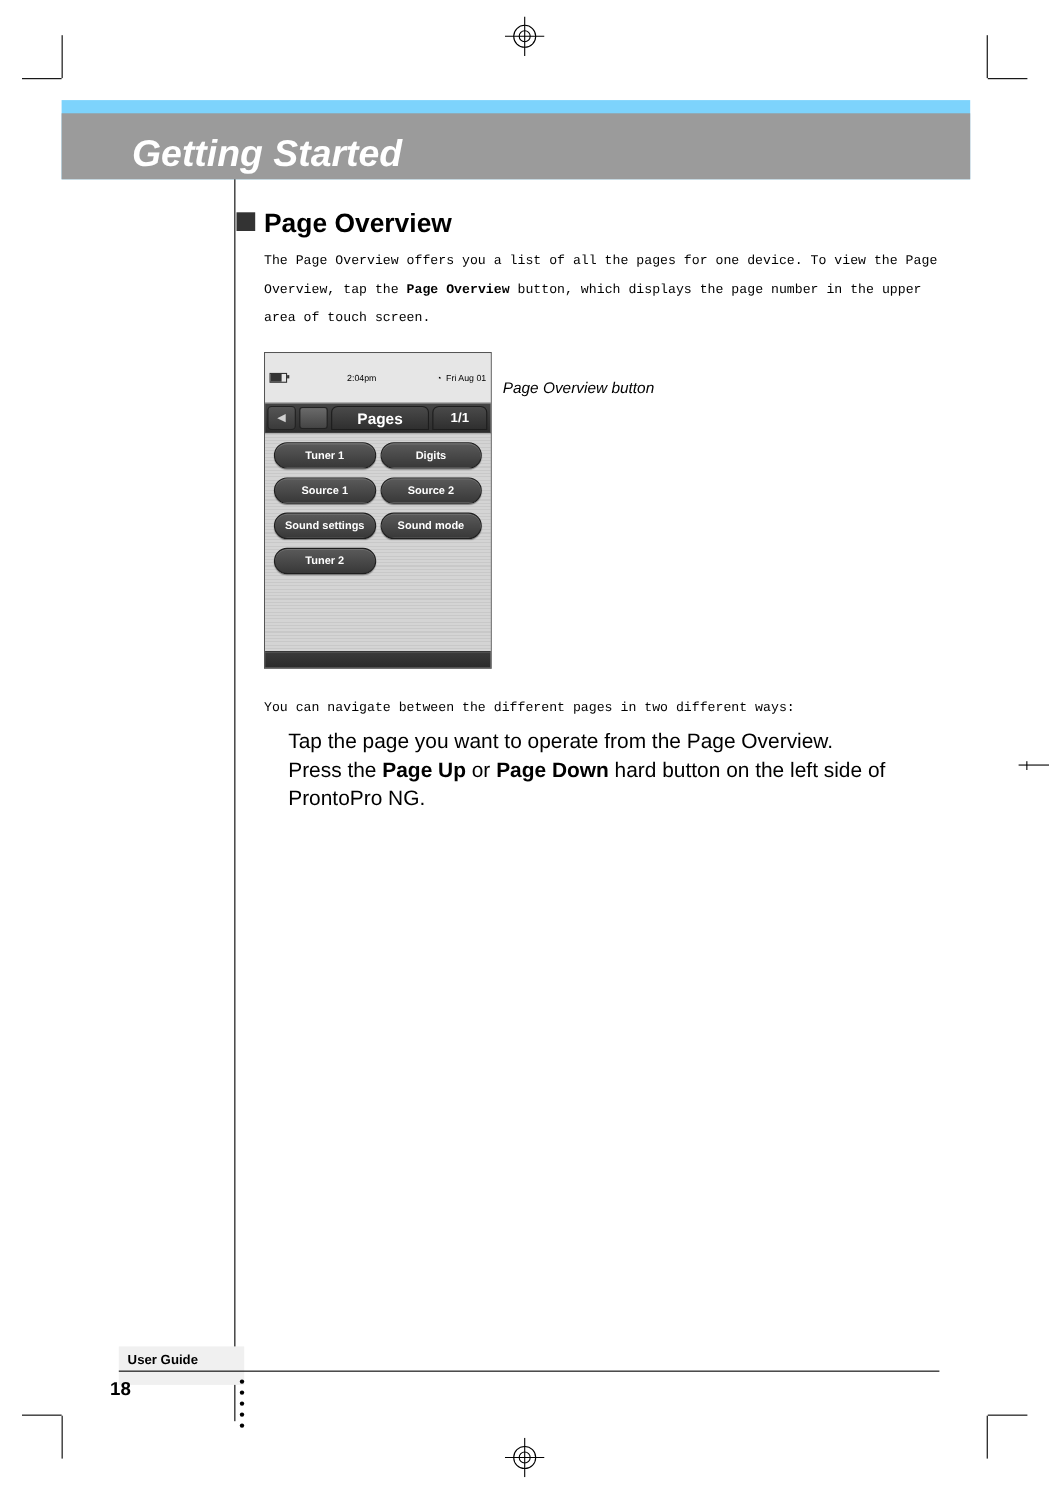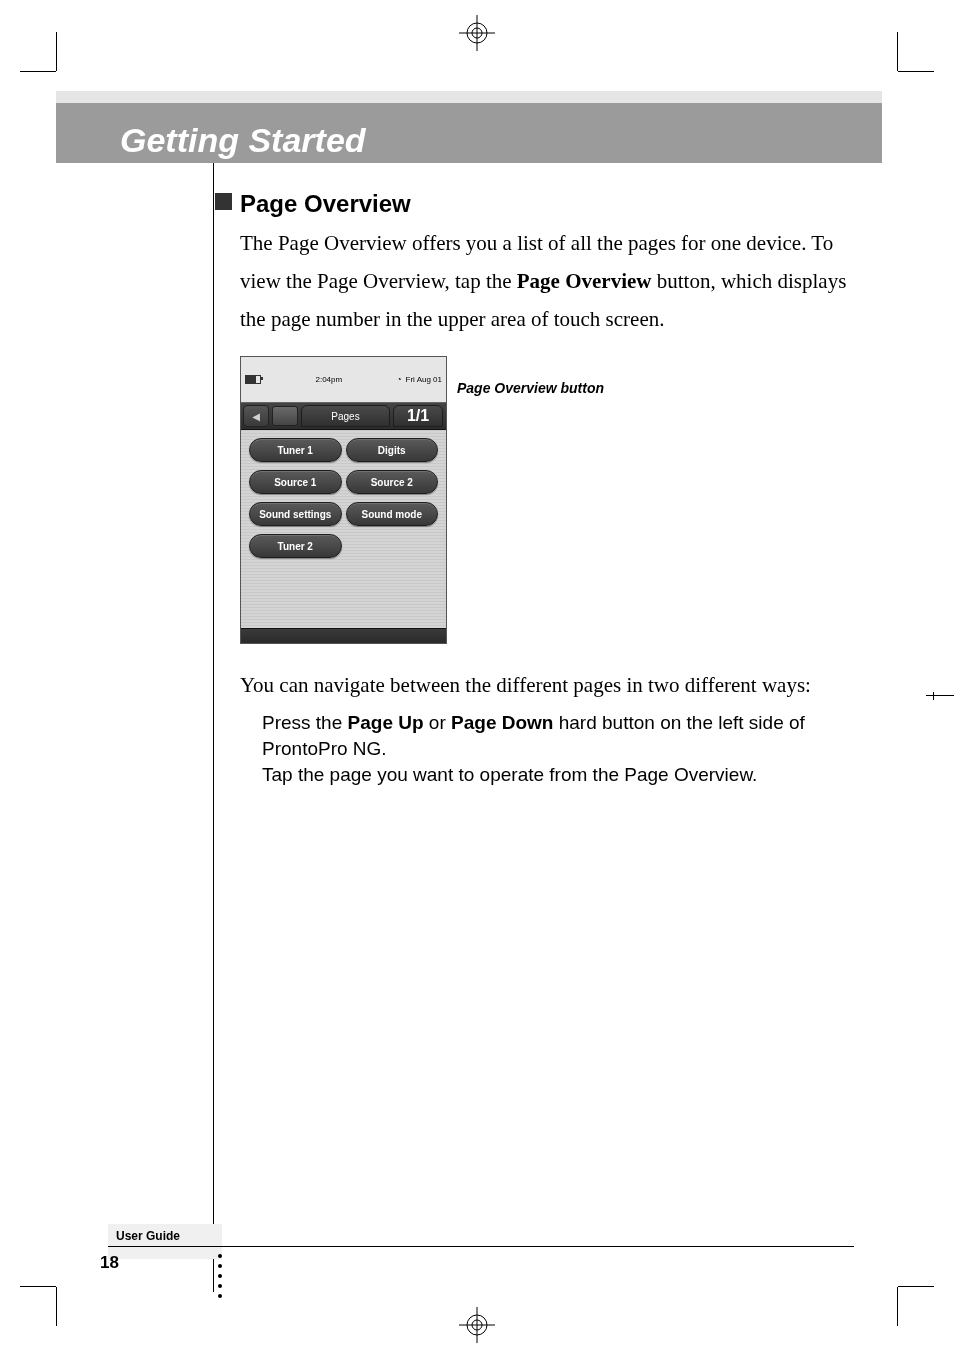--- a/index.html
+++ b/index.html
@@ -17,58 +17,58 @@
   .crop.br-v{bottom:32px;right:56px;width:1px;height:39px}
   .crop.tick-r-h{top:695px;right:0;width:28px;height:1px}
   .crop.tick-r-v{top:692px;right:20px;width:1px;height:8px}
 
   .reg{position:absolute;left:50%;transform:translateX(-50%)}
   .reg svg{display:block}
   .reg.top{top:15px}
   .reg.bot{bottom:15px}
 
   
-  .band-outer{position:absolute;left:56px;right:72px;top:91px;height:72px;background:#e5e5e5}
+  .band-outer{position:absolute;left:56px;right:72px;top:91px;height:72px;background:#7dd3fc}
   .band-inner{position:absolute;left:0;top:12px;height:60px;right:0;background:#9b9b9b}
   .title{position:absolute;left:64px;top:18px;font-style:italic;font-weight:700;font-size:34px;color:#fff;font-family:Helvetica,Arial,sans-serif}
 
   
   .vrule{position:absolute;left:213px;top:163px;bottom:66px;width:1px;background:#000}
 
   
   .content{position:absolute;left:240px;right:100px;top:190px}
   .section-marker{position:absolute;left:-25px;top:3px;width:17px;height:17px;background:#333}
   h2.section{margin:0 0 6px 0;font-weight:700;font-size:24px;font-family:Helvetica,Arial,sans-serif}
-  p.body{margin:2px 0 0 0;font-size:21px;line-height:38px;font-family:Liberation Serif, serif;font-weight:400}
+  p.body{margin:2px 0 0 0;font-size:12px;line-height:26px;font-family:Liberation Mono, monospace;font-weight:400}
   p.body b{font-weight:700}
   p.after{margin-top:22px}
   ul.ways{margin:6px 0 0 0;padding-left:22px}
   ul.ways li{list-style:none;font-size:19px;line-height:26px;margin:0}
   ul.ways li b{font-weight:700}
 
   
   .mockwrap{margin:18px 0 10px 0;display:flex;align-items:flex-start}
   .dev{width:205px;border:1px solid #555;background:#dcdcdc;font-family:Arial,Helvetica,sans-serif}
   .dev .status{display:flex;justify-content:space-between;align-items:center;background:#e6e6e6;padding:18px 4px;font-size:8px}
   .dev .status .left{display:flex;gap:3px;align-items:center}
   .bat{display:inline-block;width:14px;height:7px;border:1px solid #333;position:relative}
   .bat:after{content:"";position:absolute;right:-3px;top:1px;width:2px;height:3px;background:#333}
   .bat i{display:block;width:70%;height:100%;background:#333}
   .dev .tabbar{display:flex;align-items:center;background:linear-gradient(#444,#2c2c2c);height:26px;border-top:1px solid #666;border-bottom:1px solid #111}
   .tabbar .nav{width:24px;height:20px;margin-left:2px;background:linear-gradient(#555,#3a3a3a);border:1px solid #222;border-radius:4px;display:flex;align-items:center;justify-content:center;color:#d0d0d0;font-size:10px}
   .tabbar .devicon{width:24px;height:18px;margin-left:3px;background:linear-gradient(#6a6a6a,#454545);border:1px solid #222;border-radius:3px}
-  .tabbar .tab{flex:1;margin:0 3px;height:20px;background:linear-gradient(#4a4a4a,#2f2f2f);border:1px solid #1d1d1d;border-radius:6px 6px 0 0;color:#fff;font-size:10px;font-weight:400;display:flex;align-items:center;justify-content:center}
-  .tabbar .pagecount{width:48px;height:20px;margin-right:3px;background:linear-gradient(#4a4a4a,#2f2f2f);border:1px solid #1d1d1d;border-radius:6px 6px 0 0;color:#fff;font-size:16px;font-weight:700;display:flex;align-items:center;justify-content:center}
+  .tabbar .tab{flex:1;margin:0 3px;height:20px;background:linear-gradient(#4a4a4a,#2f2f2f);border:1px solid #1d1d1d;border-radius:6px 6px 0 0;color:#fff;font-size:14px;font-weight:700;display:flex;align-items:center;justify-content:center}
+  .tabbar .pagecount{width:48px;height:20px;margin-right:3px;background:linear-gradient(#4a4a4a,#2f2f2f);border:1px solid #1d1d1d;border-radius:6px 6px 0 0;color:#fff;font-size:12px;font-weight:700;display:flex;align-items:center;justify-content:center}
   .dev .grid{background:repeating-linear-gradient(#c8c8c8,#c8c8c8 1px,#d4d4d4 1px,#d4d4d4 3px);padding:8px 8px 70px 8px;display:grid;grid-template-columns:1fr 1fr;gap:8px 4px}
   .pill{height:22px;background:linear-gradient(#5a5a5a,#383838);border:1px solid #1e1e1e;border-radius:12px;color:#fff;font-size:10px;font-weight:700;display:flex;align-items:center;justify-content:center;box-shadow:inset 0 1px 0 rgba(255,255,255,.15),0 1px 1px rgba(0,0,0,.4)}
   .dev .bottombar{height:14px;background:linear-gradient(#3a3a3a,#2a2a2a);border-top:1px solid #111}
 
   .callout{display:flex;align-items:flex-start;margin-left:0}
   .callout .lead{height:1px;background:#000;flex:1;max-width:40px;margin-top:36px}
-  .callout .txt{font-style:italic;font-weight:700;font-size:14px;line-height:17px;margin-left:10px;margin-top:24px}
+  .callout .txt{font-style:italic;font-weight:400;font-size:14px;line-height:17px;margin-left:10px;margin-top:24px}
 
   
   .footer-label{position:absolute;left:108px;width:106px;top:1224px;background:#f0f0f0;padding:5px 0 16px 8px;font-size:12px;font-weight:700}
   .footer-rule{position:absolute;left:108px;right:100px;top:1246px;height:1px;background:#000}
   .footer-page{position:absolute;left:100px;top:1253px;font-size:17px;font-weight:700}
   .dots{position:absolute;left:218px;top:1254px;display:flex;flex-direction:column;gap:6px}
   .dots span{width:4px;height:4px;border-radius:50%;background:#000;display:block}
 </style>
 </head>
 <body>
@@ -151,24 +151,24 @@
         <div class="bottombar"></div>
       </div>
       <div class="callout">
         <div class="lead"></div>
         <div class="txt">Page Overview button</div>
       </div>
     </div>
 
     <p class="body after">You can navigate between the different pages in two different ways:</p>
     <ul class="ways">
+      <li>Tap the page you want to operate from the Page Overview.</li>
       <li>
         <span>Press the </span><b>Page Up</b><span> or </span><b>Page Down</b><span> hard button on the left side of ProntoPro NG.</span>
       </li>
-      <li>Tap the page you want to operate from the Page Overview.</li>
     </ul>
   </div>
 
   <div class="footer-label">User Guide</div>
   <div class="footer-rule"></div>
   <div class="footer-page">18</div>
   <div class="dots">
       <span></span>
       <span></span>
       <span></span>

